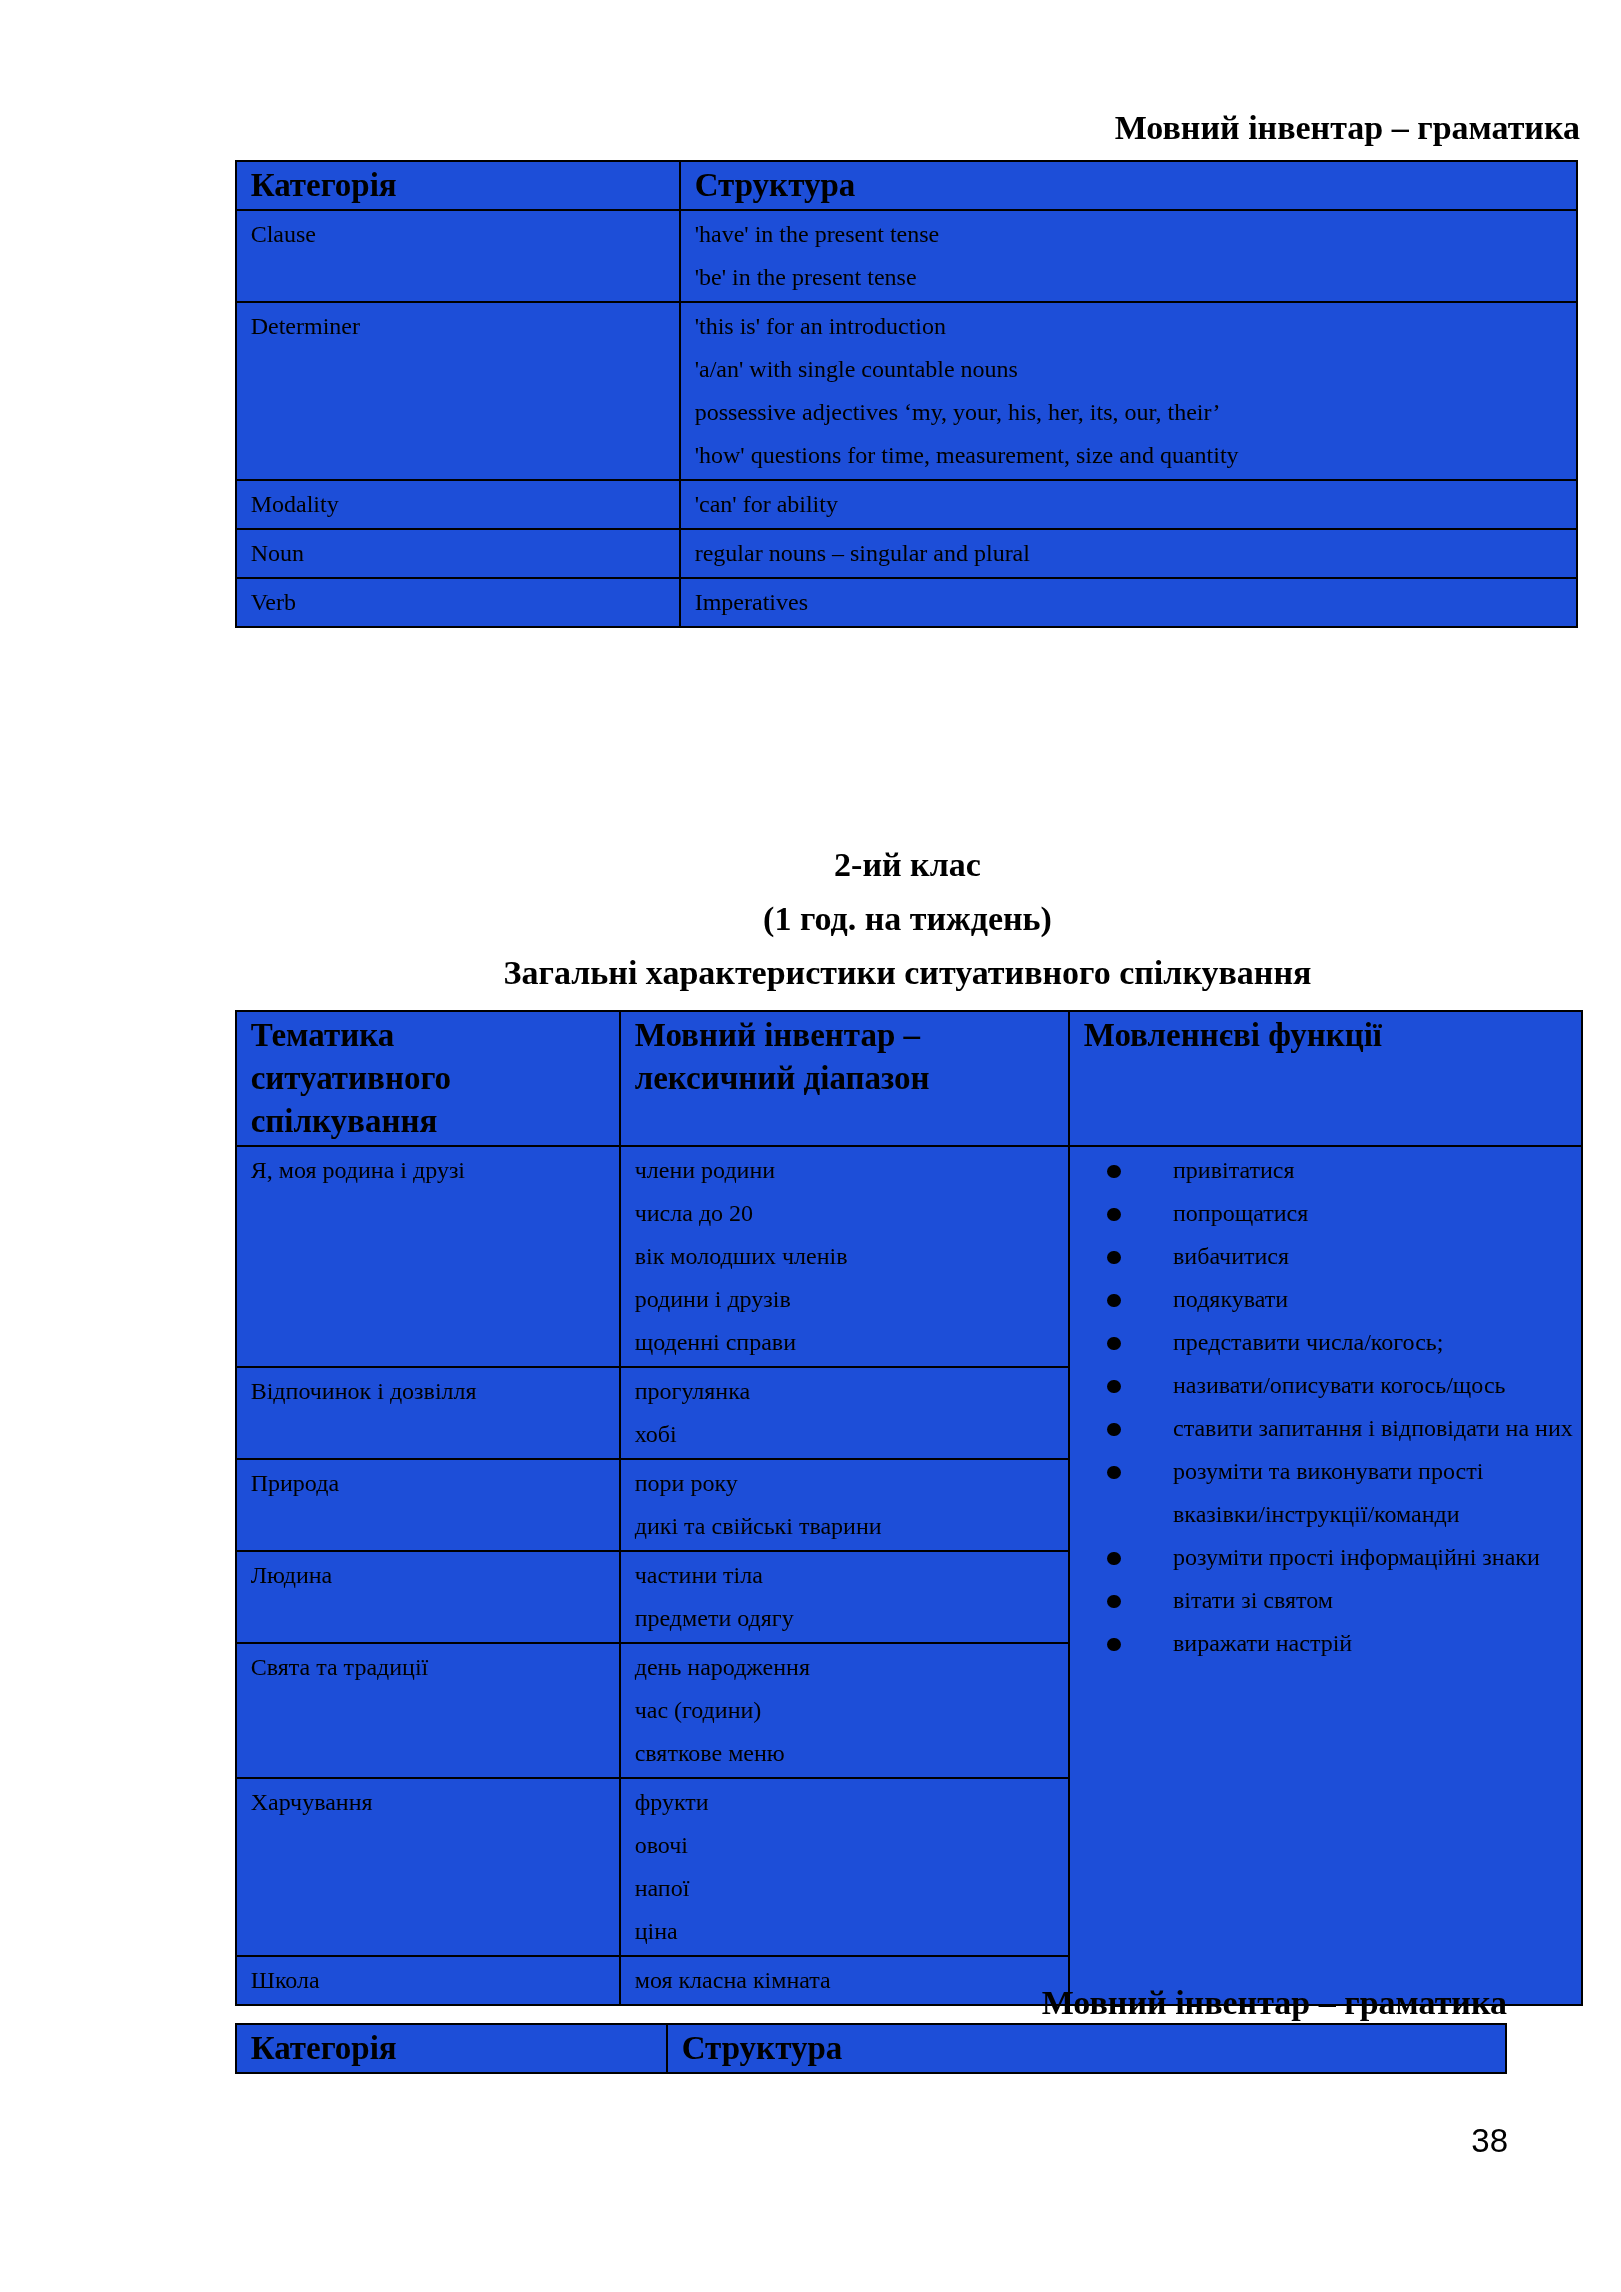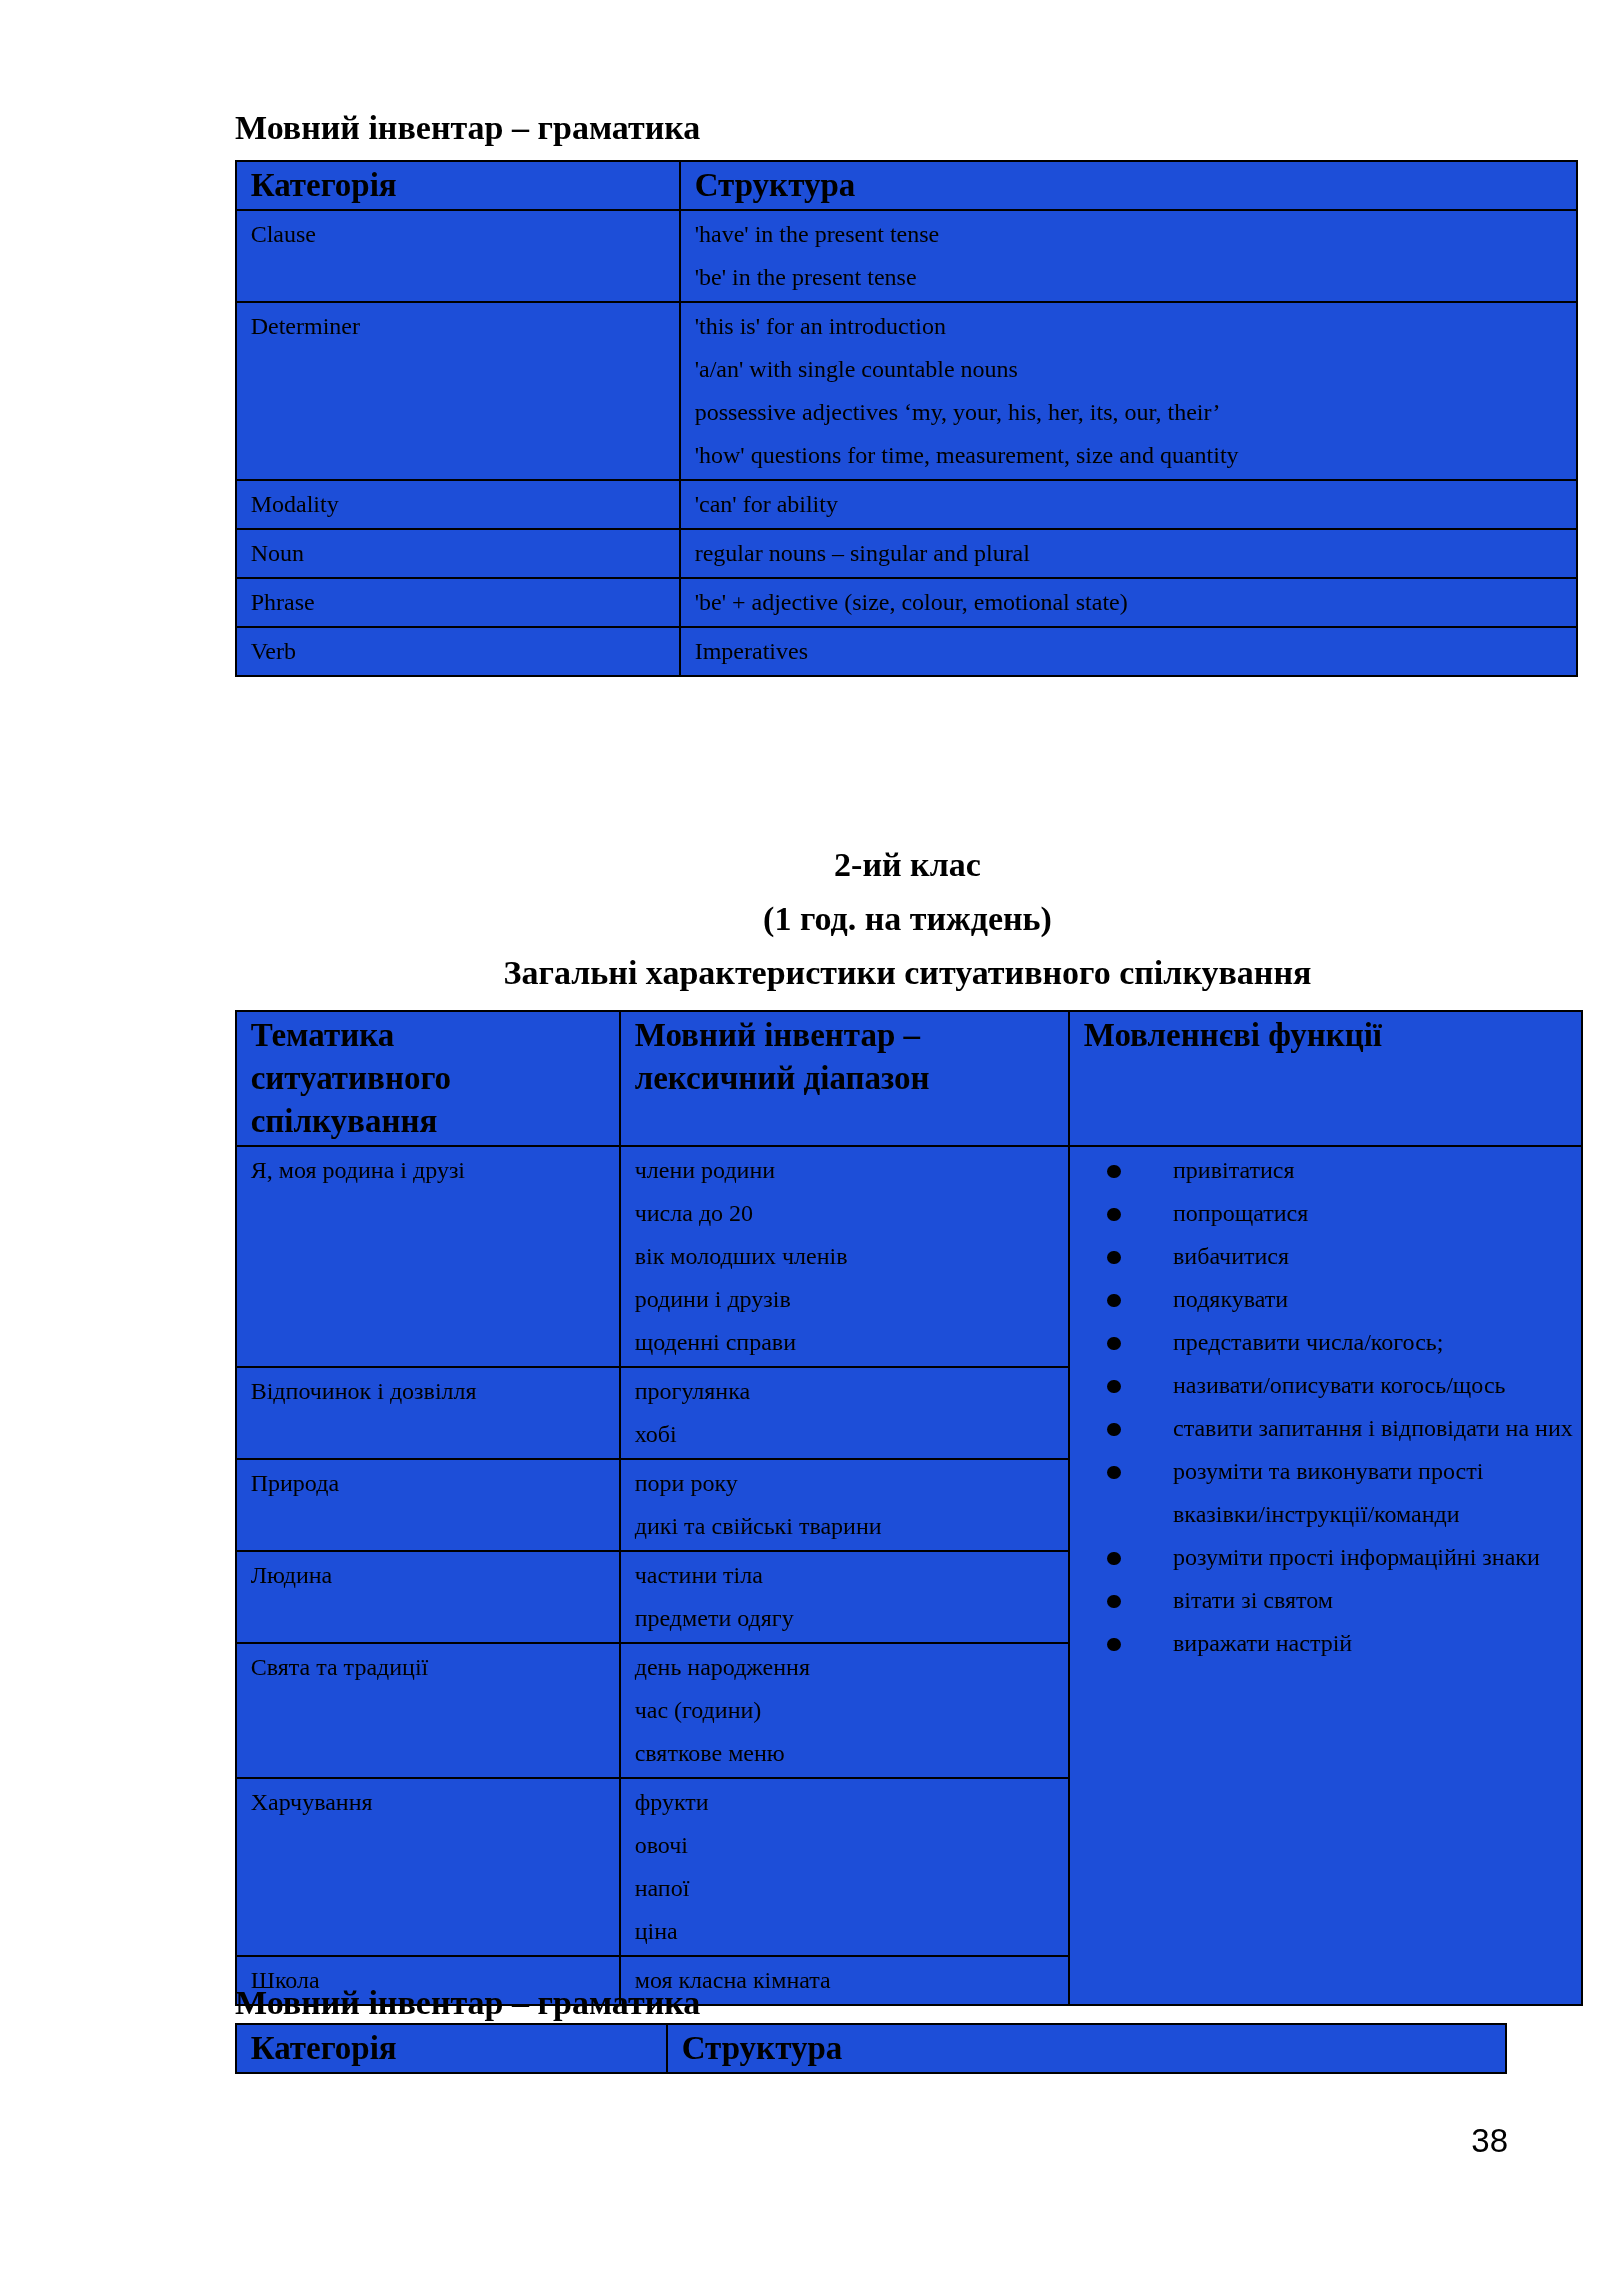--- a/index.html
+++ b/index.html
@@ -6,21 +6,21 @@
   .page{
     position:relative;
     width:1621px;height:2293px;
     background:#ffffff;
     font-family:"Liberation Serif","DejaVu Serif",serif;
     color:#000;
     overflow:hidden;
   }
   .doc-title{
     position:absolute;left:235px;width:1345px;
-    text-align:left;font-weight:bold;font-size:34px;line-height:49px;
+    text-align:right;font-weight:bold;font-size:34px;line-height:49px;
     white-space:nowrap;
   }
   #title1{top:103px;}
   .subtitle-block{
     position:absolute;left:235px;top:838px;width:1345px;
     text-align:center;font-weight:bold;font-size:34px;line-height:54px;
   }
   table{border-collapse:collapse;table-layout:fixed;position:absolute;background:#1d4ed8;}
   td,th{
     border:2.9px solid #000;
@@ -88,24 +88,20 @@
     </tr>
     <tr>
       <td>Modality</td>
       <td>'can' for ability</td>
     </tr>
     <tr>
       <td>Noun</td>
       <td>regular nouns – singular and plural</td>
     </tr>
     <tr>
-      <td>Phrase</td>
-      <td>'be' + adjective (size, colour, emotional state)</td>
-    </tr>
-    <tr>
       <td>Verb</td>
       <td>Imperatives</td>
     </tr>
   </tbody>
     </table>
 
   <div class="subtitle-block">
     <div>2-ий клас</div>
     <div>(1 год. на тиждень)</div>
     <div>Загальні характеристики ситуативного спілкування</div>

